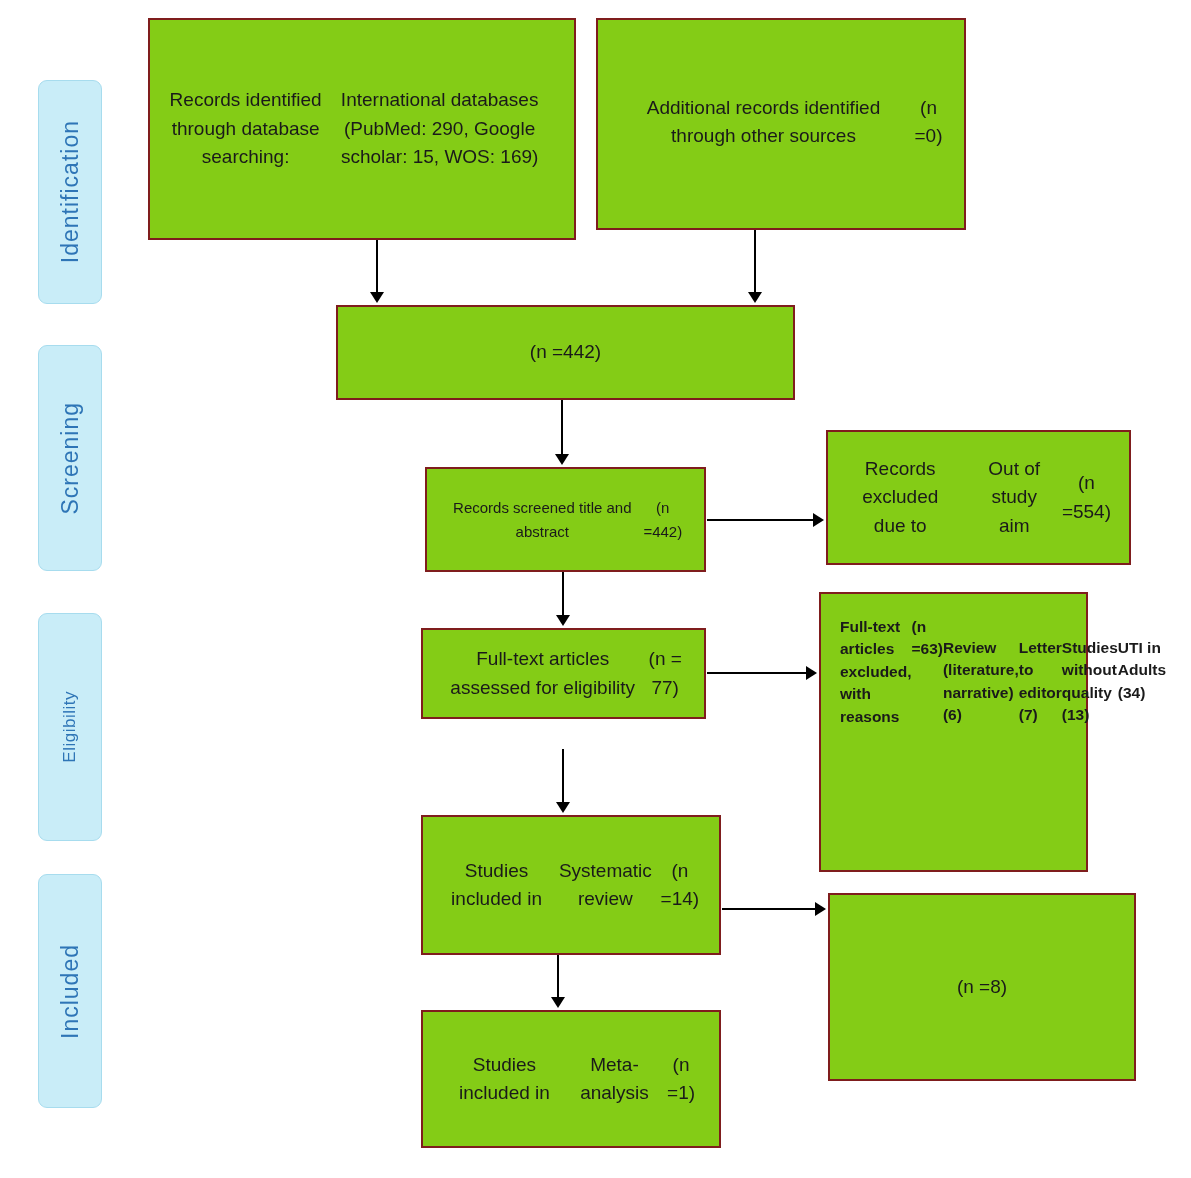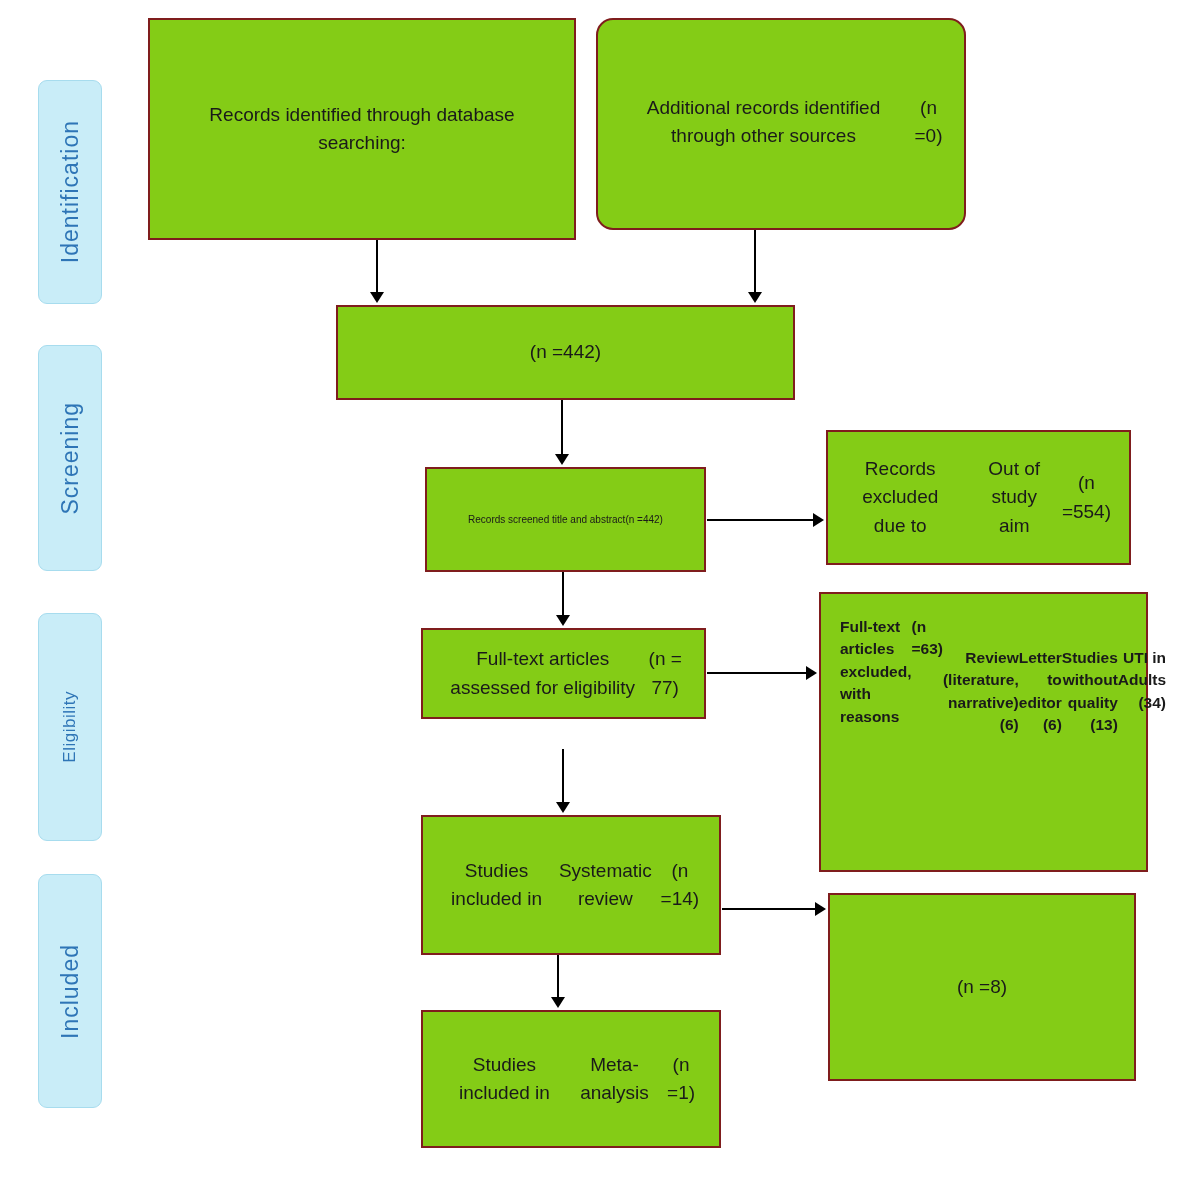--- a/index.html
+++ b/index.html
@@ -50,38 +50,37 @@
     flex-direction: row;
     align-items: center;
     justify-content: center;
     text-align: center;
     font-size: 19px;
     line-height: 1.5;
     padding: 10px 18px;
   }
   .fbox .gap { height: 22px; flex: 0 0 auto; }
   .fbox .gap-sm { height: 10px; flex: 0 0 auto; }
-  .fbox.small-text { font-size: 10px; line-height: 1.6; }
+  .fbox.small-text { font-size: 15px; line-height: 1.6; }
 
   .fbox.left-align {
     align-items: flex-start;
     text-align: left;
     justify-content: flex-start;
     font-weight: bold;
     font-size: 15.5px;
     line-height: 1.45;
     padding: 22px 16px 10px 16px;
   }
   .fbox.left-align .justify-line {
     width: 100%;
     text-align: justify;
   }
   .fbox.left-align .reason {
-    margin-top: 31px;
-    text-align: right;
+    margin-top: 21px;
   }
 
   
   .arrow-down {
     position: absolute;
     width: 2px;
     background: #000;
   }
   .arrow-down::after {
     content: "";
@@ -123,24 +122,25 @@
   <div class="phase" style="left:38px; top:613px; width:62px; height:226px;">
     <span class="phase-label small">Eligibility</span>
   </div>
   <div class="phase" style="left:38px; top:874px; width:62px; height:232px;">
     <span class="phase-label">Included</span>
   </div>
 
   <div class="fbox" style="left:148px; top:18px; width:428px; height:222px;">
     <div>Records identified through database searching:</div>
     <div class="gap"></div>
+    <div>International databases (PubMed: 290, Google scholar: 15, WOS: 169)</div>
     <div class="gap"></div>
   </div>
 
-  <div class="fbox" style="left:596px; top:18px; width:370px; height:212px; justify-content:flex-start; padding-top:6px;border-radius:17px;">
+  <div class="fbox" style="left:596px; top:18px; width:370px; height:212px; justify-content:flex-start; padding-top:6px;">
     <div>Additional records identified through other sources</div>
     <div>(n =0)</div>
   </div>
 
   <div class="fbox" style="left:336px; top:305px; width:459px; height:95px;">
     <div>(n =442)</div>
   </div>
 
   <div class="fbox small-text" style="left:425px; top:467px; width:281px; height:105px;">
     <div>Records screened title and abstract</div>
@@ -152,25 +152,25 @@
     <div class="gap-sm"></div>
     <div>Out of study aim</div>
     <div>(n =554)</div>
   </div>
 
   <div class="fbox" style="left:421px; top:628px; width:285px; height:91px;">
     <div>Full-text articles assessed for eligibility</div>
     <div>(n = 77)</div>
   </div>
 
-  <div class="fbox left-align" style="left:819px; top:592px; width:329px; height:280px;padding-left:19px;">
+  <div class="fbox left-align" style="left:819px; top:592px; width:269px; height:280px;padding-left:19px;">
     <div class="justify-line">Full-text articles excluded, with reasons</div>
     <div>(n =63)</div>
     <div class="reason">Review (literature, narrative) (6)</div>
-    <div class="reason">Letter to editor (6)</div>
+    <div class="reason">Letter to editor (7)</div>
     <div class="reason">Studies without quality (13)</div>
     <div class="reason">UTI in Adults (34)</div>
   </div>
 
   <div class="fbox" style="left:421px; top:815px; width:300px; height:140px;">
     <div>Studies included in</div>
     <div class="gap-sm"></div>
     <div>Systematic review</div>
     <div>(n =14)</div>
   </div>

